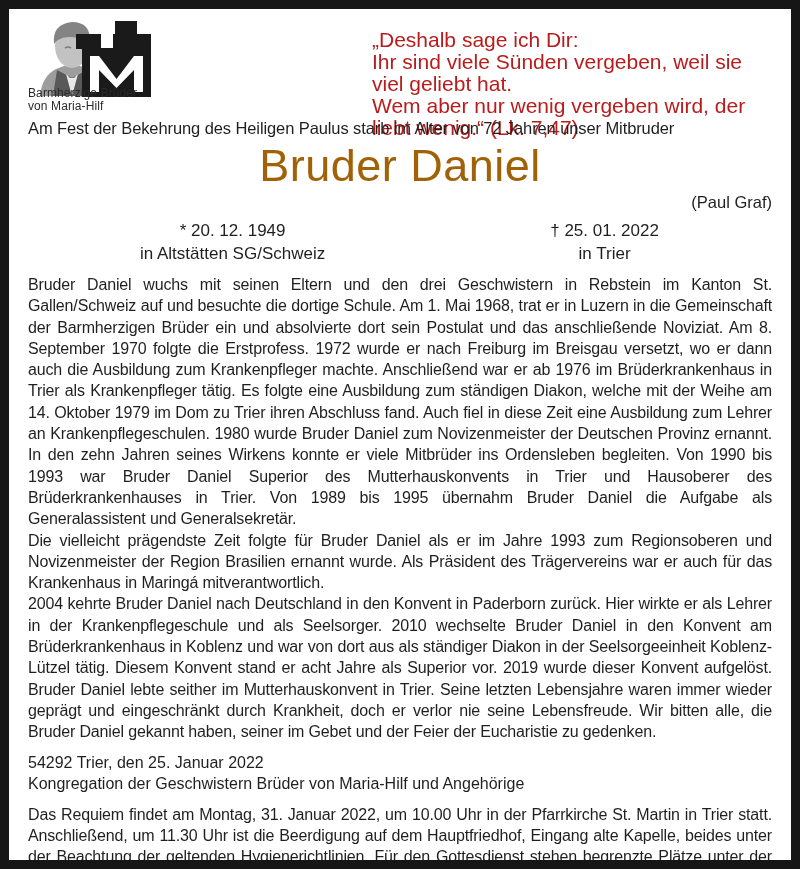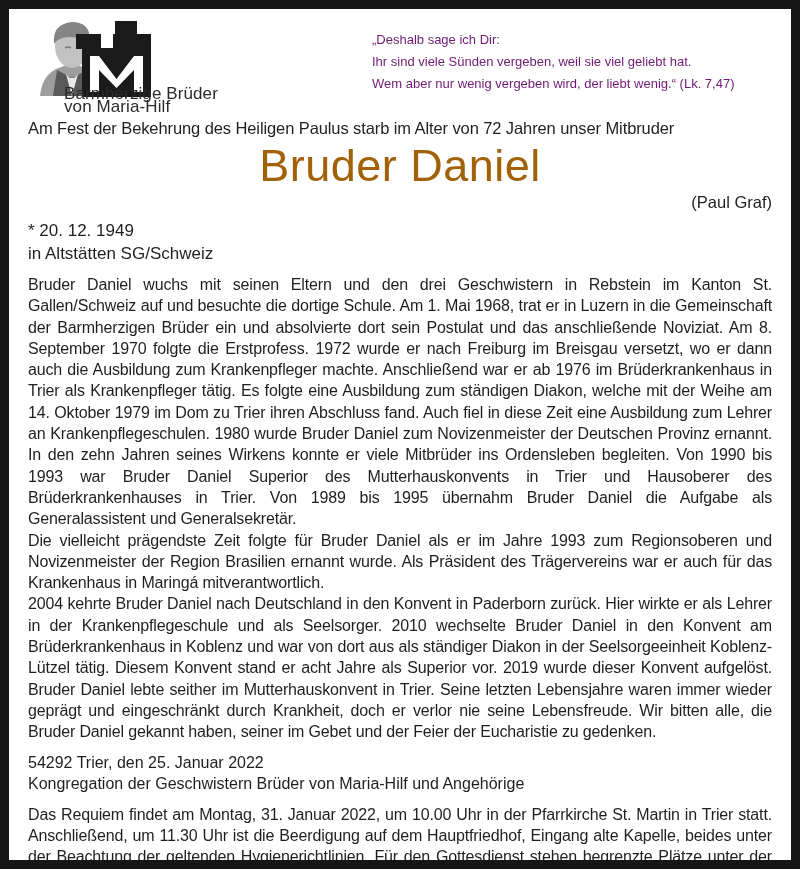--- a/index.html
+++ b/index.html
@@ -21,34 +21,33 @@
   }
   
   .header {
     display: flex;
     align-items: flex-start;
     height: 96px;
   }
   .logo-block { width: 230px; flex: none; }
   .logo-emblem { display: block; margin-left: 4px; }
   .logo-text {
-    font-size: 17px;
+    font-size: 12px;
     line-height: 13px;
-    margin-left: 36px;
     margin-top: -13px;
     color: #2b2b2b;
     letter-spacing: 0.1px;
   }
   .quote {
     margin-left: auto;
     width: 400px;
     margin-top: 11px;
-    font-size: 13px;
+    font-size: 21px;
     line-height: 22px;
-    color: #701a75;
+    color: #b91c1c;
   }
   
   .intro {
     margin: 5px 0 0 0;
     font-size: 16.5px;
     letter-spacing: -0.1px;
   }
   .deceased-name {
     margin: 3px 0 0 0;
     text-align: center;
@@ -61,21 +60,21 @@
   .birth-name {
     text-align: right;
     font-size: 16.5px;
     margin-top: 2px;
   }
   
   .dates {
     display: flex;
     margin-top: 7px;
   }
-  .dates-col { font-size: 17px; line-height: 23px; }
+  .dates-col { text-align: center; font-size: 17px; line-height: 23px; }
   .dates-col.birth { width: 55%; }
   .dates-col.death { width: 45%; }
   
   .body-text { margin-top: 9px; }
   .body-text p, .service {
     margin: 0;
     text-align: justify;
     font-size: 16px;
     line-height: 21.3px;
     letter-spacing: -0.15px;
@@ -132,20 +131,24 @@
 
   <h1 class="deceased-name">Bruder Daniel</h1>
 
   <div class="birth-name">(Paul Graf)</div>
 
   <div class="dates">
     <div class="dates-col birth">
       <div>* 20. 12. 1949</div>
       <div>in Altstätten SG/Schweiz</div>
     </div>
+    <div class="dates-col death">
+      <div>† 25. 01. 2022</div>
+      <div>in Trier</div>
+    </div>
   </div>
 
   <div class="body-text">
     <p>Bruder Daniel wuchs mit seinen Eltern und den drei Geschwistern in Rebstein im Kanton St. Gallen/Schweiz auf und besuchte die dortige Schule. Am 1. Mai 1968, trat er in Luzern in die Gemeinschaft der Barmherzigen Brüder ein und absolvierte dort sein Postulat und das anschließende Noviziat. Am 8. September 1970 folgte die Erstprofess. 1972 wurde er nach Freiburg im Breisgau versetzt, wo er dann auch die Ausbildung zum Krankenpfleger machte. Anschließend war er ab 1976 im Brüderkrankenhaus in Trier als Krankenpfleger tätig. Es folgte eine Ausbildung zum ständigen Diakon, welche mit der Weihe am 14. Oktober 1979 im Dom zu Trier ihren Abschluss fand. Auch fiel in diese Zeit eine Ausbildung zum Lehrer an Krankenpflegeschulen. 1980 wurde Bruder Daniel zum Novizenmeister der Deutschen Provinz ernannt. In den zehn Jahren seines Wirkens konnte er viele Mitbrüder ins Ordensleben begleiten. Von 1990 bis 1993 war Bruder Daniel Superior des Mutterhauskonvents in Trier und Hausoberer des Brüderkrankenhauses in Trier. Von 1989 bis 1995 übernahm Bruder Daniel die Aufgabe als Generalassistent und Generalsekretär.</p>
     <p>Die vielleicht prägendste Zeit folgte für Bruder Daniel als er im Jahre 1993 zum Regionsoberen und Novizenmeister der Region Brasilien ernannt wurde. Als Präsident des Trägervereins war er auch für das Krankenhaus in Maringá mitverantwortlich.</p>
     <p>2004 kehrte Bruder Daniel nach Deutschland in den Konvent in Paderborn zurück. Hier wirkte er als Lehrer in der Krankenpflegeschule und als Seelsorger. 2010 wechselte Bruder Daniel in den Konvent am Brüderkrankenhaus in Koblenz und war von dort aus als ständiger Diakon in der Seelsorgeeinheit Koblenz-Lützel tätig. Diesem Konvent stand er acht Jahre als Superior vor. 2019 wurde dieser Konvent aufgelöst. Bruder Daniel lebte seither im Mutterhauskonvent in Trier. Seine letzten Lebensjahre waren immer wieder geprägt und eingeschränkt durch Krankheit, doch er verlor nie seine Lebensfreude. Wir bitten alle, die Bruder Daniel gekannt haben, seiner im Gebet und der Feier der Eucharistie zu gedenken.</p>
   </div>
 
   <div class="signoff">
     <div>54292 Trier, den 25. Januar 2022</div>

